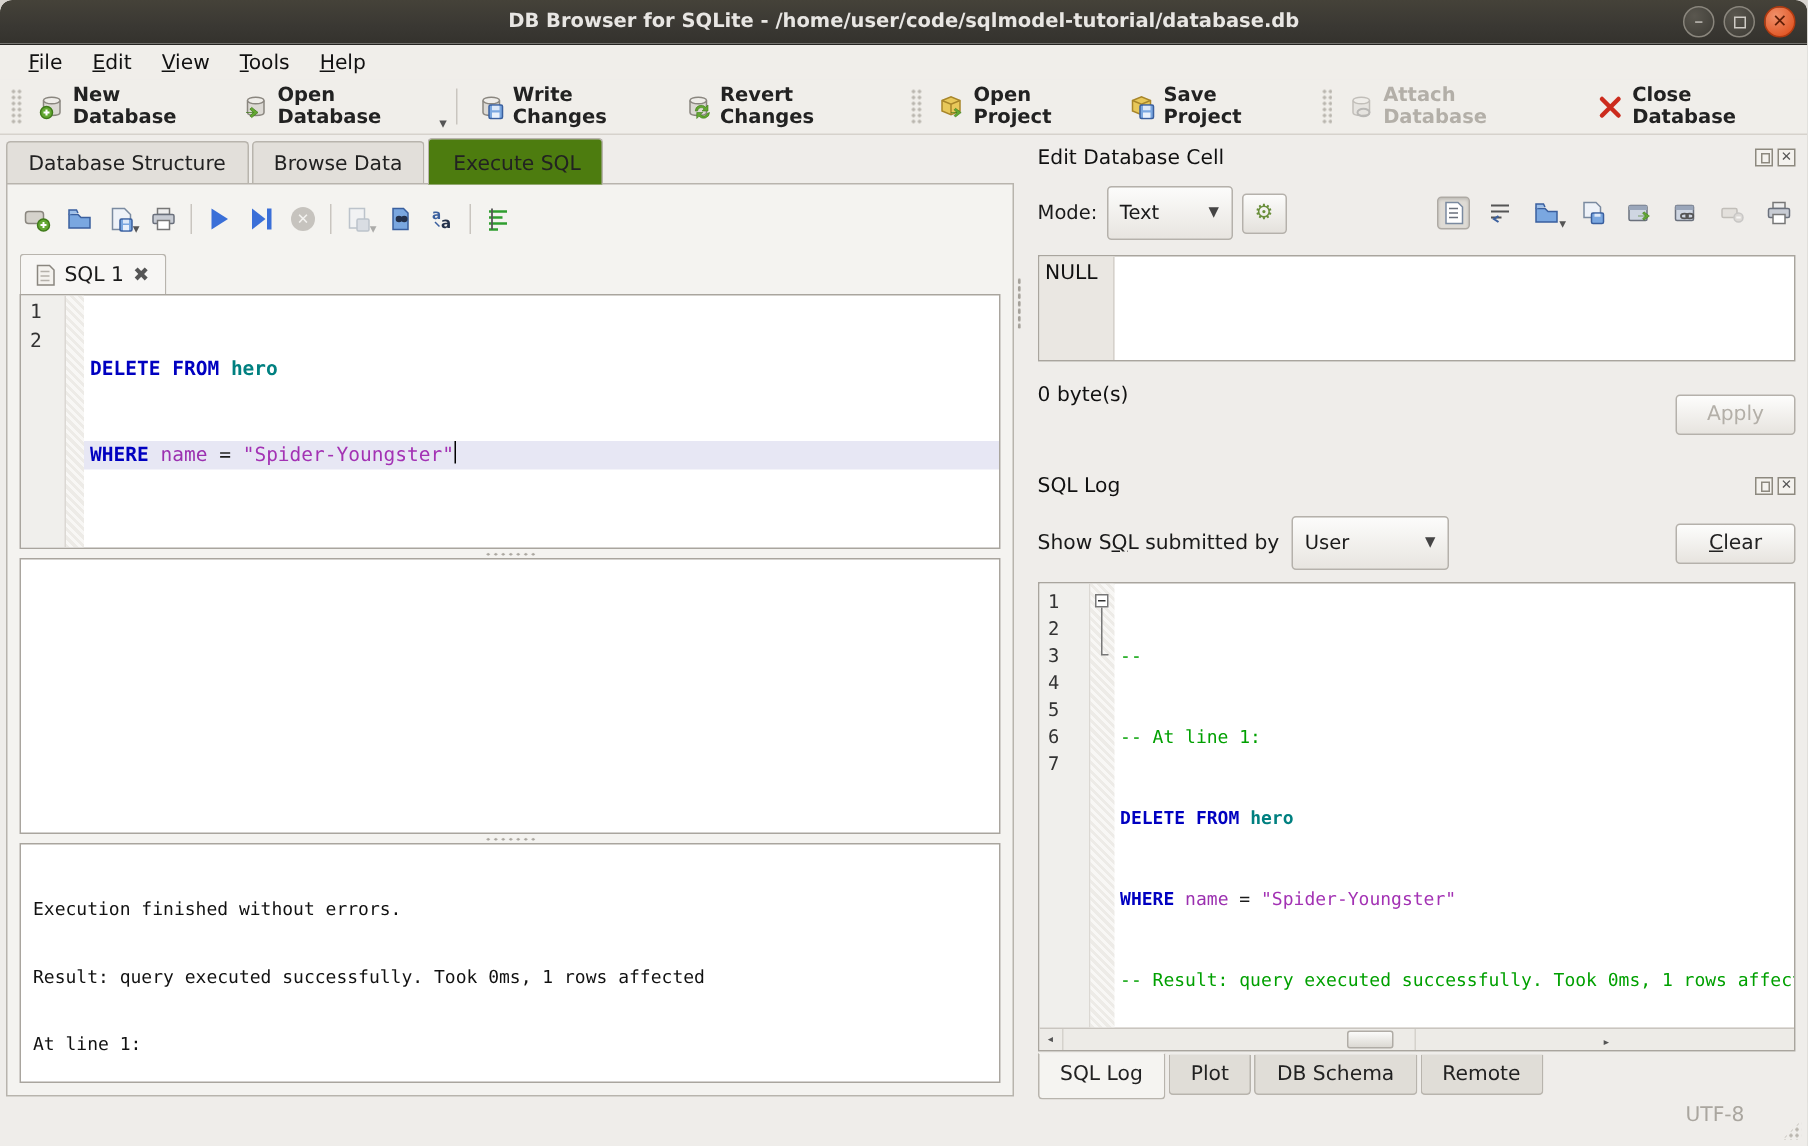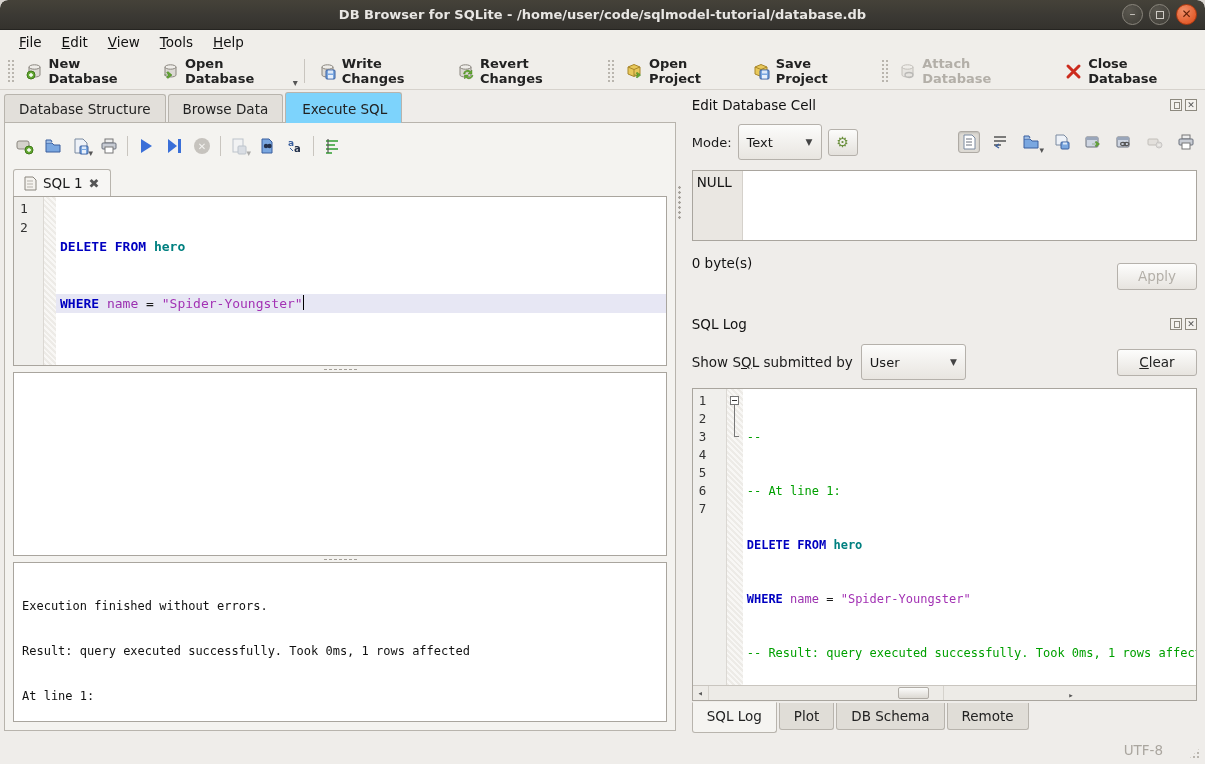--- a/index.html
+++ b/index.html
@@ -47,21 +47,21 @@
   .main { flex:1 1 auto; display:flex; min-height:0; }
   .vsplit { width:6px; position:relative; }
   .vsplit::before { content:""; position:absolute; left:2px; top:95px; width:3px; height:34px;
                     background:radial-gradient(#a5a19a 1px, transparent 1.2px); background-size:3px 5px; }
 
   
   .left { width:703px; display:flex; flex-direction:column; padding:2px 0 4px 4px; min-height:0; }
   .maintabs { display:flex; align-items:flex-end; height:31px; flex:0 0 auto; }
   .maintab { padding:6px 14px 6px; background:#e2dfda; border:1px solid #b8b4ad; border-bottom:none;
              margin-right:2px; border-radius:3px 3px 0 0; font-size:13.5px; color:#222; }
-  .maintab.active { background:#7dd3fc; padding-top:8px; position:relative; z-index:2;padding-left:16px; }
+  .maintab.active { background:#4d7c0f; padding-top:8px; position:relative; z-index:2;padding-left:16px; }
   .tabframe { flex:1 1 auto; border:1px solid #b8b4ad; background:#f4f3f0; margin-top:-1px;
               padding:6px 8px 8px; display:flex; flex-direction:column; min-height:0; }
 
   .sqltoolbar { display:flex; align-items:center; height:34px; gap:8px; flex:0 0 auto; padding-left:2px; }
   .sicon { width:20px; height:20px; display:flex; align-items:center; justify-content:center;
            position:relative; font-size:13px; }
   .sicon svg { width:18px; height:18px; }
   .ssep { width:1px; height:20px; background:#c9c5bf; }
   .play { width:0; height:0; border-left:11px solid #3a6fd8; border-top:7px solid transparent;
           border-bottom:7px solid transparent; }
@@ -164,21 +164,21 @@
   .htrack { flex:1 1 auto; position:relative; height:14px; }
   .hthumb { position:absolute; top:1px; height:12px; left:81%; width:13%;
             background:linear-gradient(#fbfbfa,#dcd9d3); border:1px solid #b0aca6; border-radius:2px; }
 
   .bottomtabs { display:flex; align-items:flex-start; height:32px; flex:0 0 auto; margin-top:2px; }
   .btab { padding:5px 14px; background:#e0ddd7; border:1px solid #b8b4ad; margin-right:2px;
           border-radius:0 0 3px 3px; border-top:none; font-size:13.5px; color:#222; }
   .btab.active { background:#f5f4f1; padding-bottom:8px; margin-top:-1px; border-top:1px solid #f5f4f1; }
 
   
-  .statusbar { height:29px; flex:0 0 auto; display:flex; align-items:center; padding:0 14px;
+  .statusbar { height:29px; flex:0 0 auto; display:flex; align-items:flex-start; padding:0 14px;
                background:#efedea; position:relative; }
   .encoding { margin-left:auto; color:#aaa69f; font-size:13.5px; margin-right:28px; }
   .grip { position:absolute; right:4px; bottom:4px; width:13px; height:13px;
           background:radial-gradient(#b9b5ae 1px, transparent 1.2px); background-size:4px 4px;
           clip-path:polygon(100% 0, 100% 100%, 0 100%); }
 </style>
 </head>
 <body>
 
 <div class="window">

